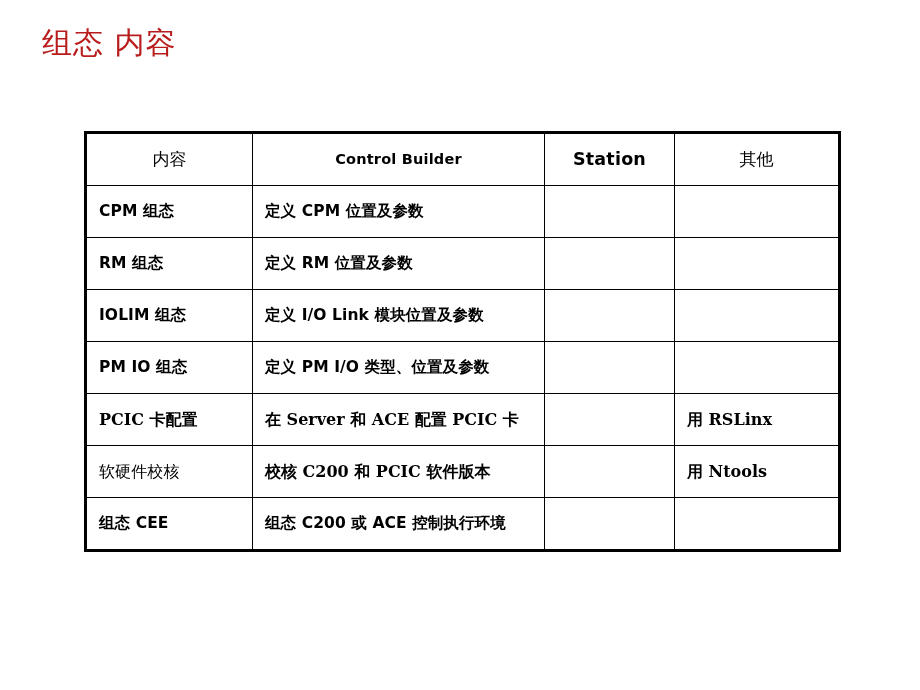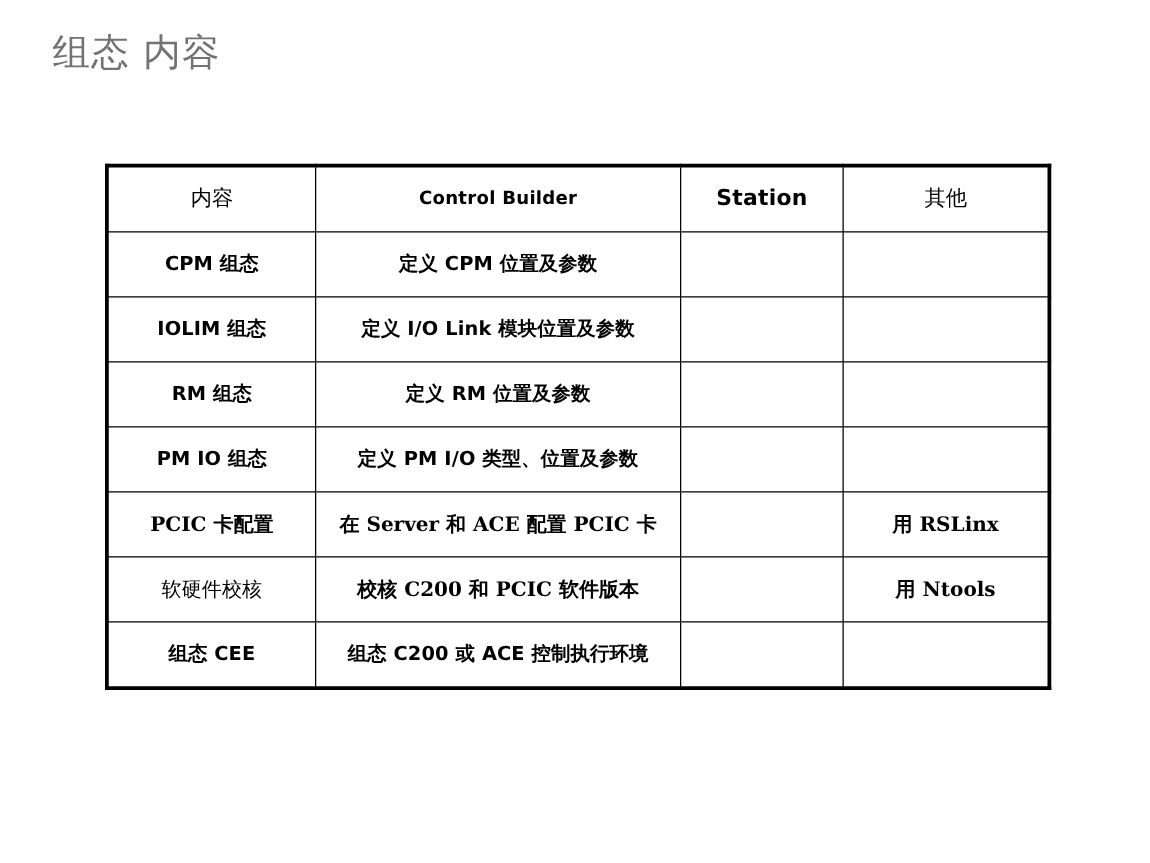--- a/index.html
+++ b/index.html
@@ -26,21 +26,21 @@
   
   .slide-title {
     position: absolute;
     left: 42px;
     top: 24px;
     font-family: "DejaVu Serif", "Liberation Serif", serif;
     font-size: 30px;
     font-weight: 400;
     letter-spacing: 1px;
     line-height: 1.25;
-    color: #737373;
+    color: #b91c1c;
     white-space: nowrap;
   }
 
   
   .table-wrap {
     position: absolute;
     left: 84px;
     top: 131px;
     width: 754px;
   }
@@ -88,21 +88,21 @@
   .hdr-bold-lg {
     font-family: "DejaVu Sans", "Liberation Sans", sans-serif;
     font-weight: 700;
     font-size: 17.5px;
     letter-spacing: .2px;
   }
 
   
   .cell {
     display: block;
-    text-align: center;
+    text-align: left;
     white-space: nowrap;
   }
   .t-bold {
     font-family: "DejaVu Sans", "Liberation Sans", sans-serif;
     font-weight: 700;
     font-size: 15.5px;
     letter-spacing: .1px;
   }
   .t-serif {
     font-family: "DejaVu Serif", "Liberation Serif", serif;
@@ -158,39 +158,39 @@
           <td class="empty-cell">
             <span class="cell t-bold"></span>
           </td>
           <td class="empty-cell">
             <span class="cell t-mixed"></span>
           </td>
         </tr>
 
         <tr>
           <td>
+            <span class="cell t-bold">RM 组态</span>
+          </td>
+          <td>
+            <span class="cell t-bold">定义 RM 位置及参数</span>
+          </td>
+          <td class="empty-cell">
+            <span class="cell t-bold"></span>
+          </td>
+          <td class="empty-cell">
+            <span class="cell t-mixed"></span>
+          </td>
+        </tr>
+
+        <tr>
+          <td>
             <span class="cell t-bold">IOLIM 组态</span>
           </td>
           <td>
             <span class="cell t-bold">定义 I/O Link 模块位置及参数</span>
-          </td>
-          <td class="empty-cell">
-            <span class="cell t-bold"></span>
-          </td>
-          <td class="empty-cell">
-            <span class="cell t-mixed"></span>
-          </td>
-        </tr>
-
-        <tr>
-          <td>
-            <span class="cell t-bold">RM 组态</span>
-          </td>
-          <td>
-            <span class="cell t-bold">定义 RM 位置及参数</span>
           </td>
           <td class="empty-cell">
             <span class="cell t-bold"></span>
           </td>
           <td class="empty-cell">
             <span class="cell t-mixed"></span>
           </td>
         </tr>
 
         <tr>

